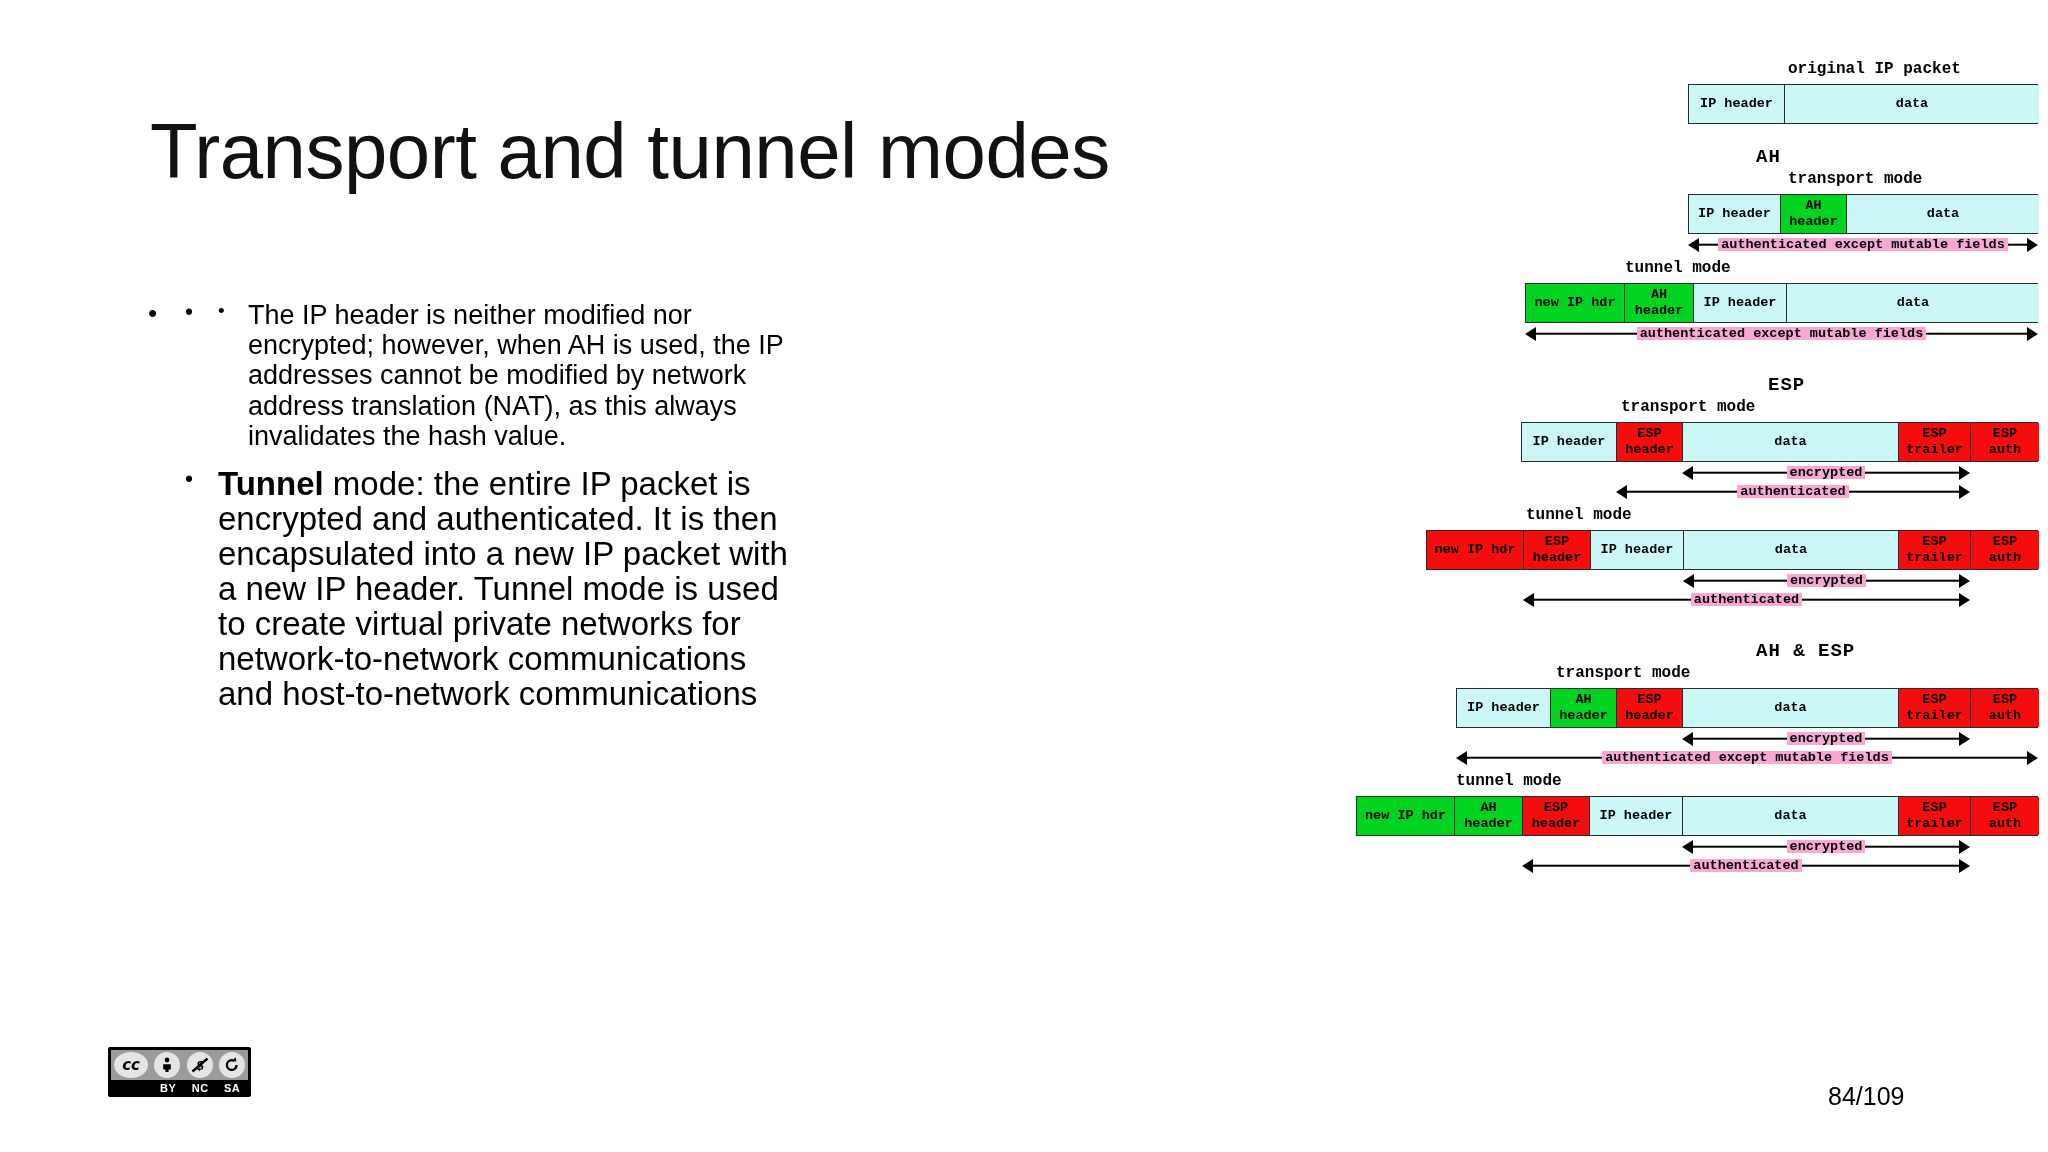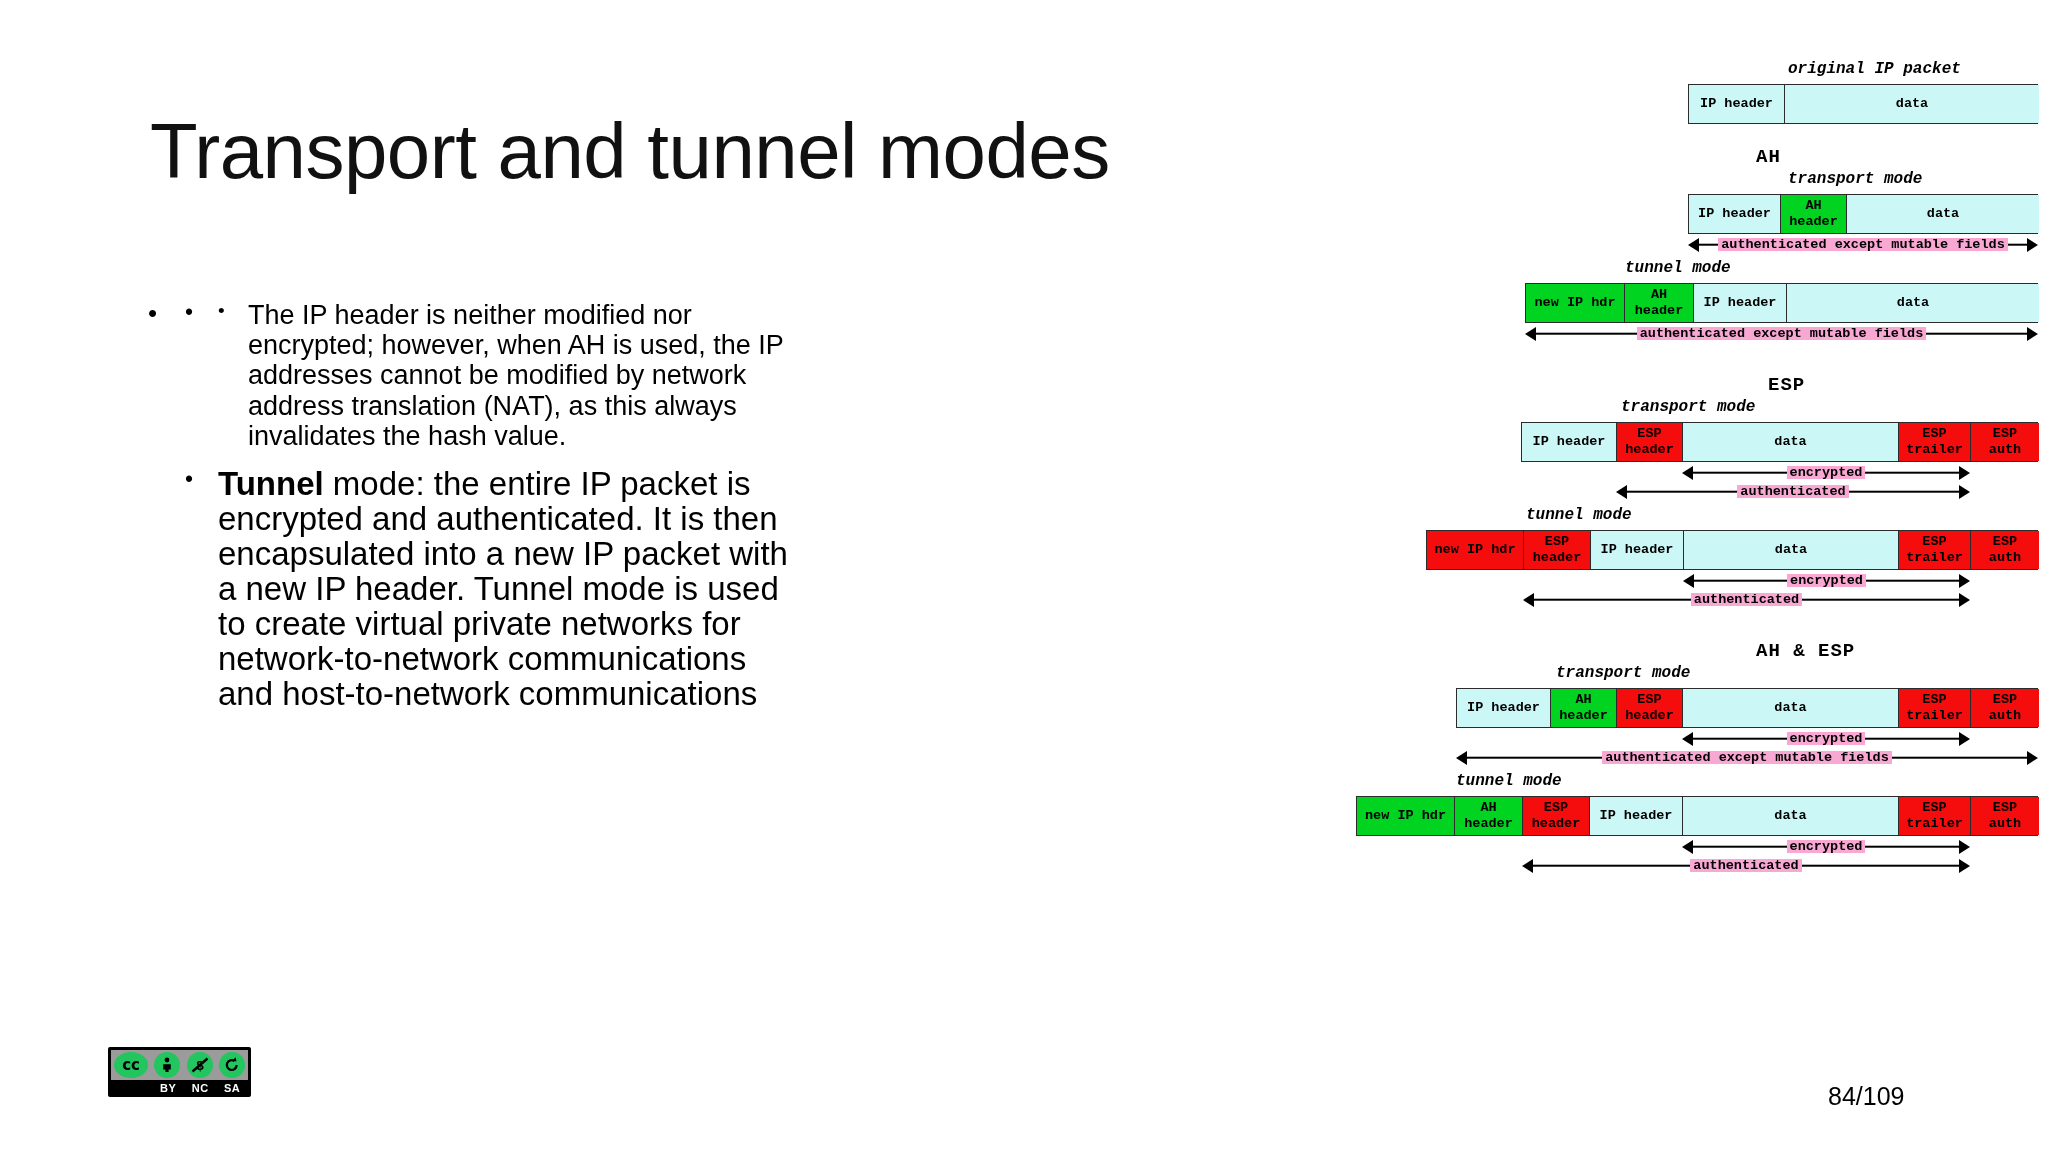--- a/index.html
+++ b/index.html
@@ -106,23 +106,24 @@
     left: 3px; top: 3px;
     width: 137px; height: 30px;
     background: #9b9b9b;
     display: flex;
     align-items: center;
     justify-content: space-around;
   }
   #cc-badge .cc-glyph {
     width: 26px; height: 26px;
     border-radius: 50%;
-    background: #22c55e;
+    background: #e5e5e5;
     position: relative;
     display: inline-block;
+    font-style: italic;
   }
   #cc-badge .cc-glyph .inner {
     position: absolute;
     inset: 0;
     display: flex;
     align-items: center;
     justify-content: center;
     font-size: 15px;
     font-weight: 700;
     color: #000000;
@@ -170,21 +171,20 @@
   .grp-label {
     font-size: 19px;
     font-weight: 700;
     letter-spacing: 1px;
     white-space: nowrap;
   }
   .mode-label {
     font-size: 16px;
     font-weight: 700;
     white-space: nowrap;
-    font-style: italic;
   }
 
   
   .packet {
     position: absolute;
     display: flex;
     height: 40px;
     border: 1.6px solid #2b2b2b;
     box-sizing: border-box;
     background: #ffffff;

